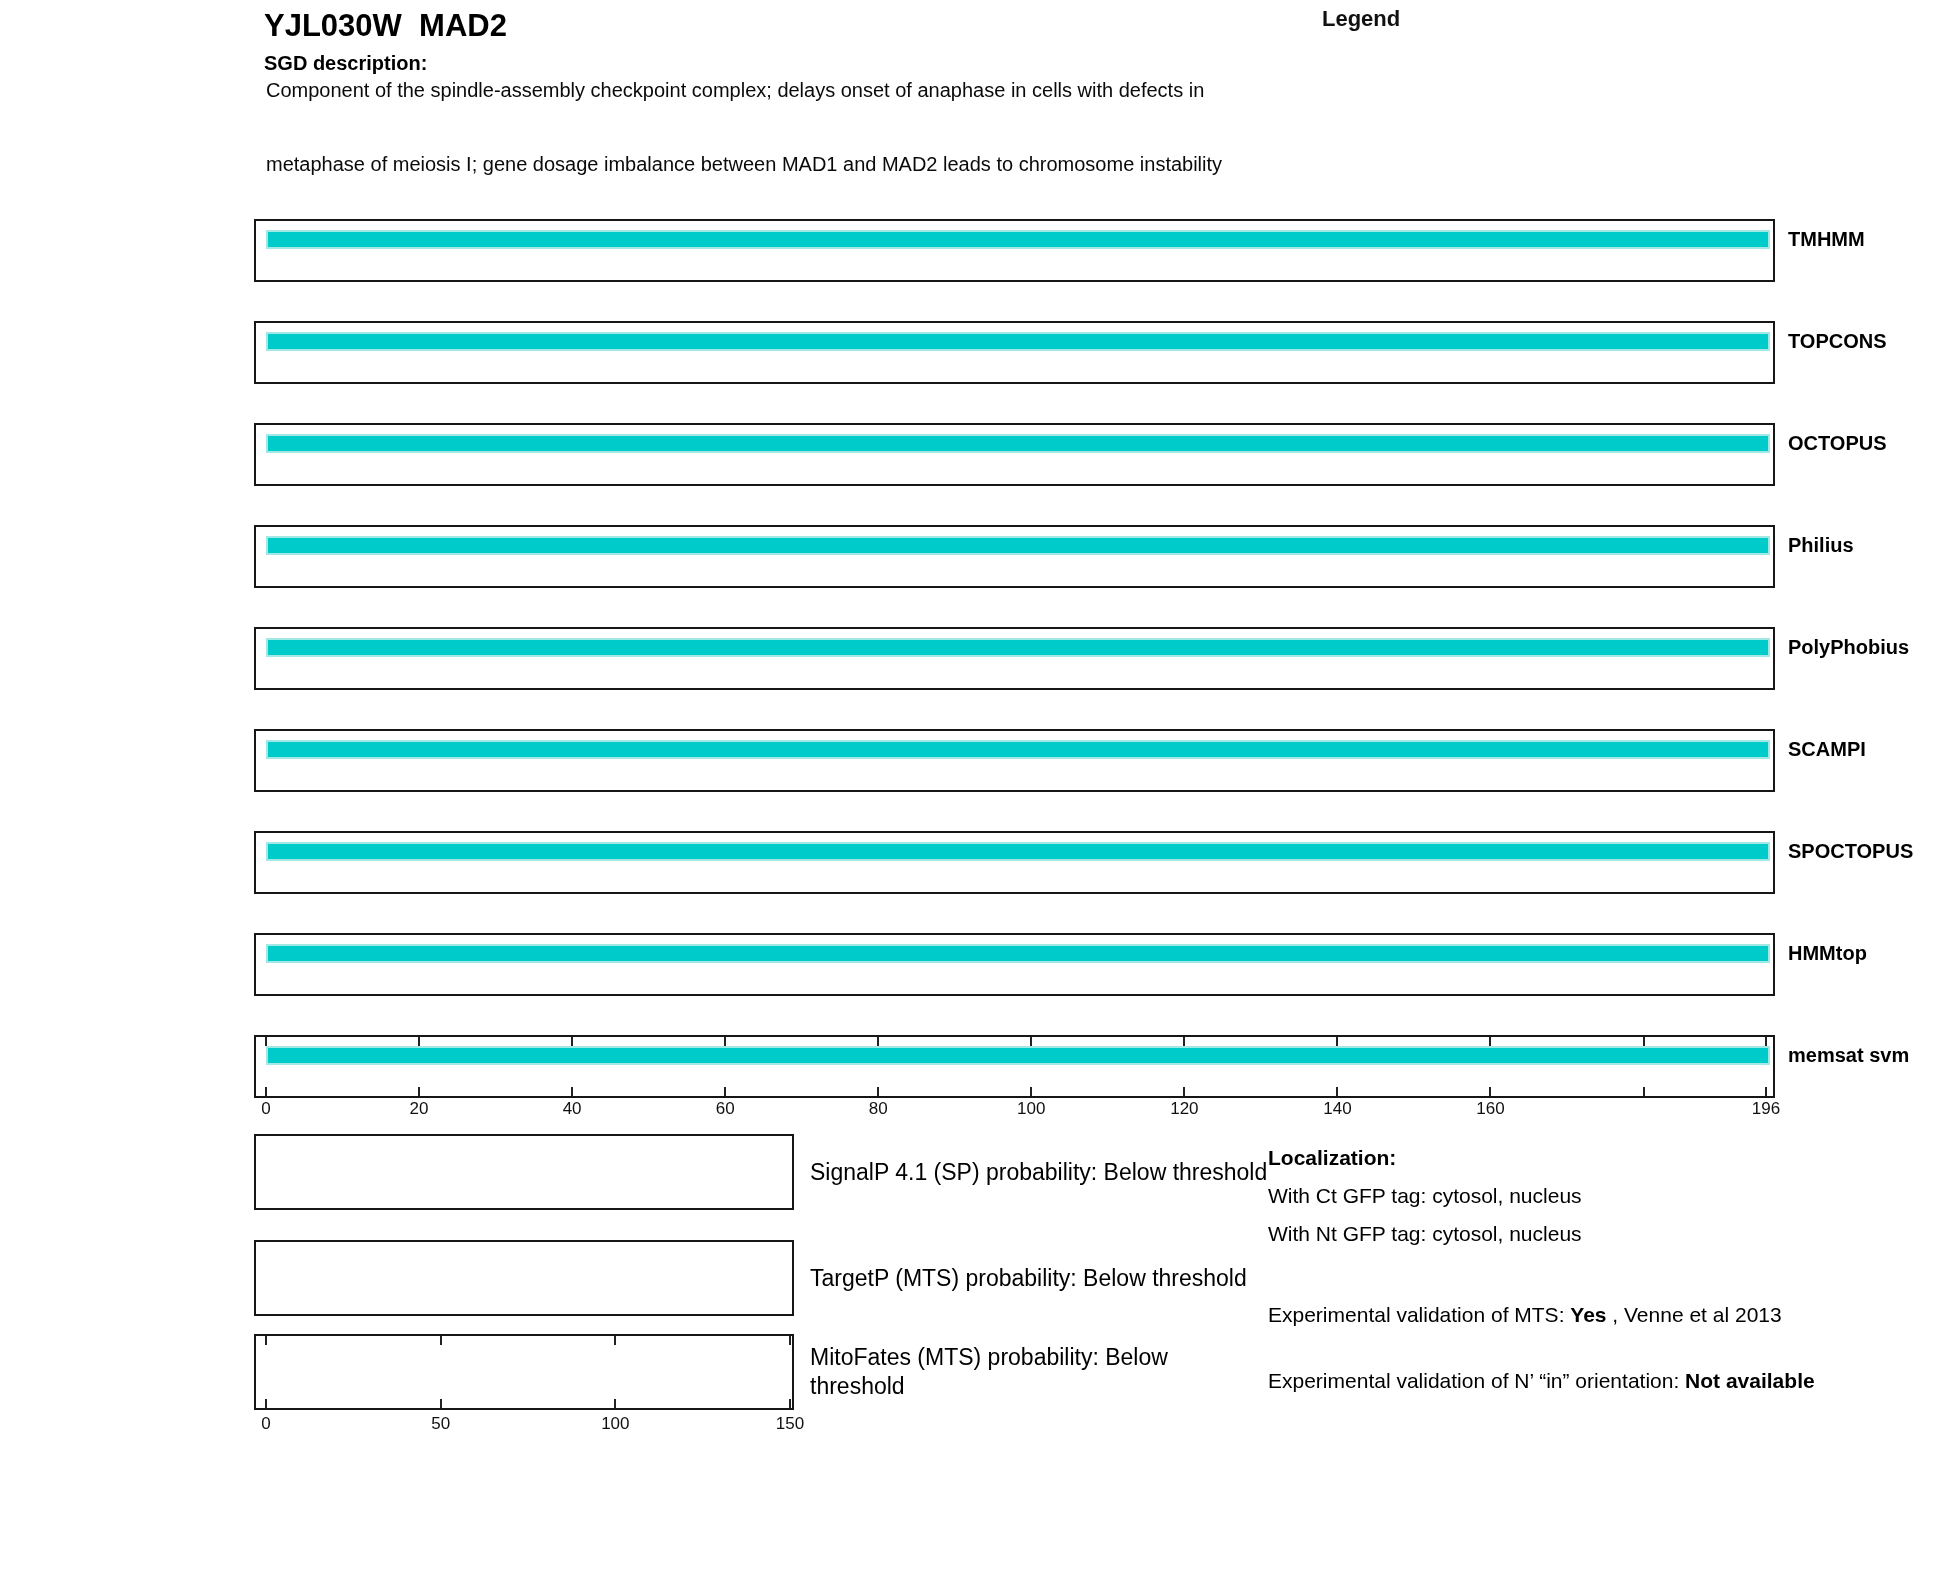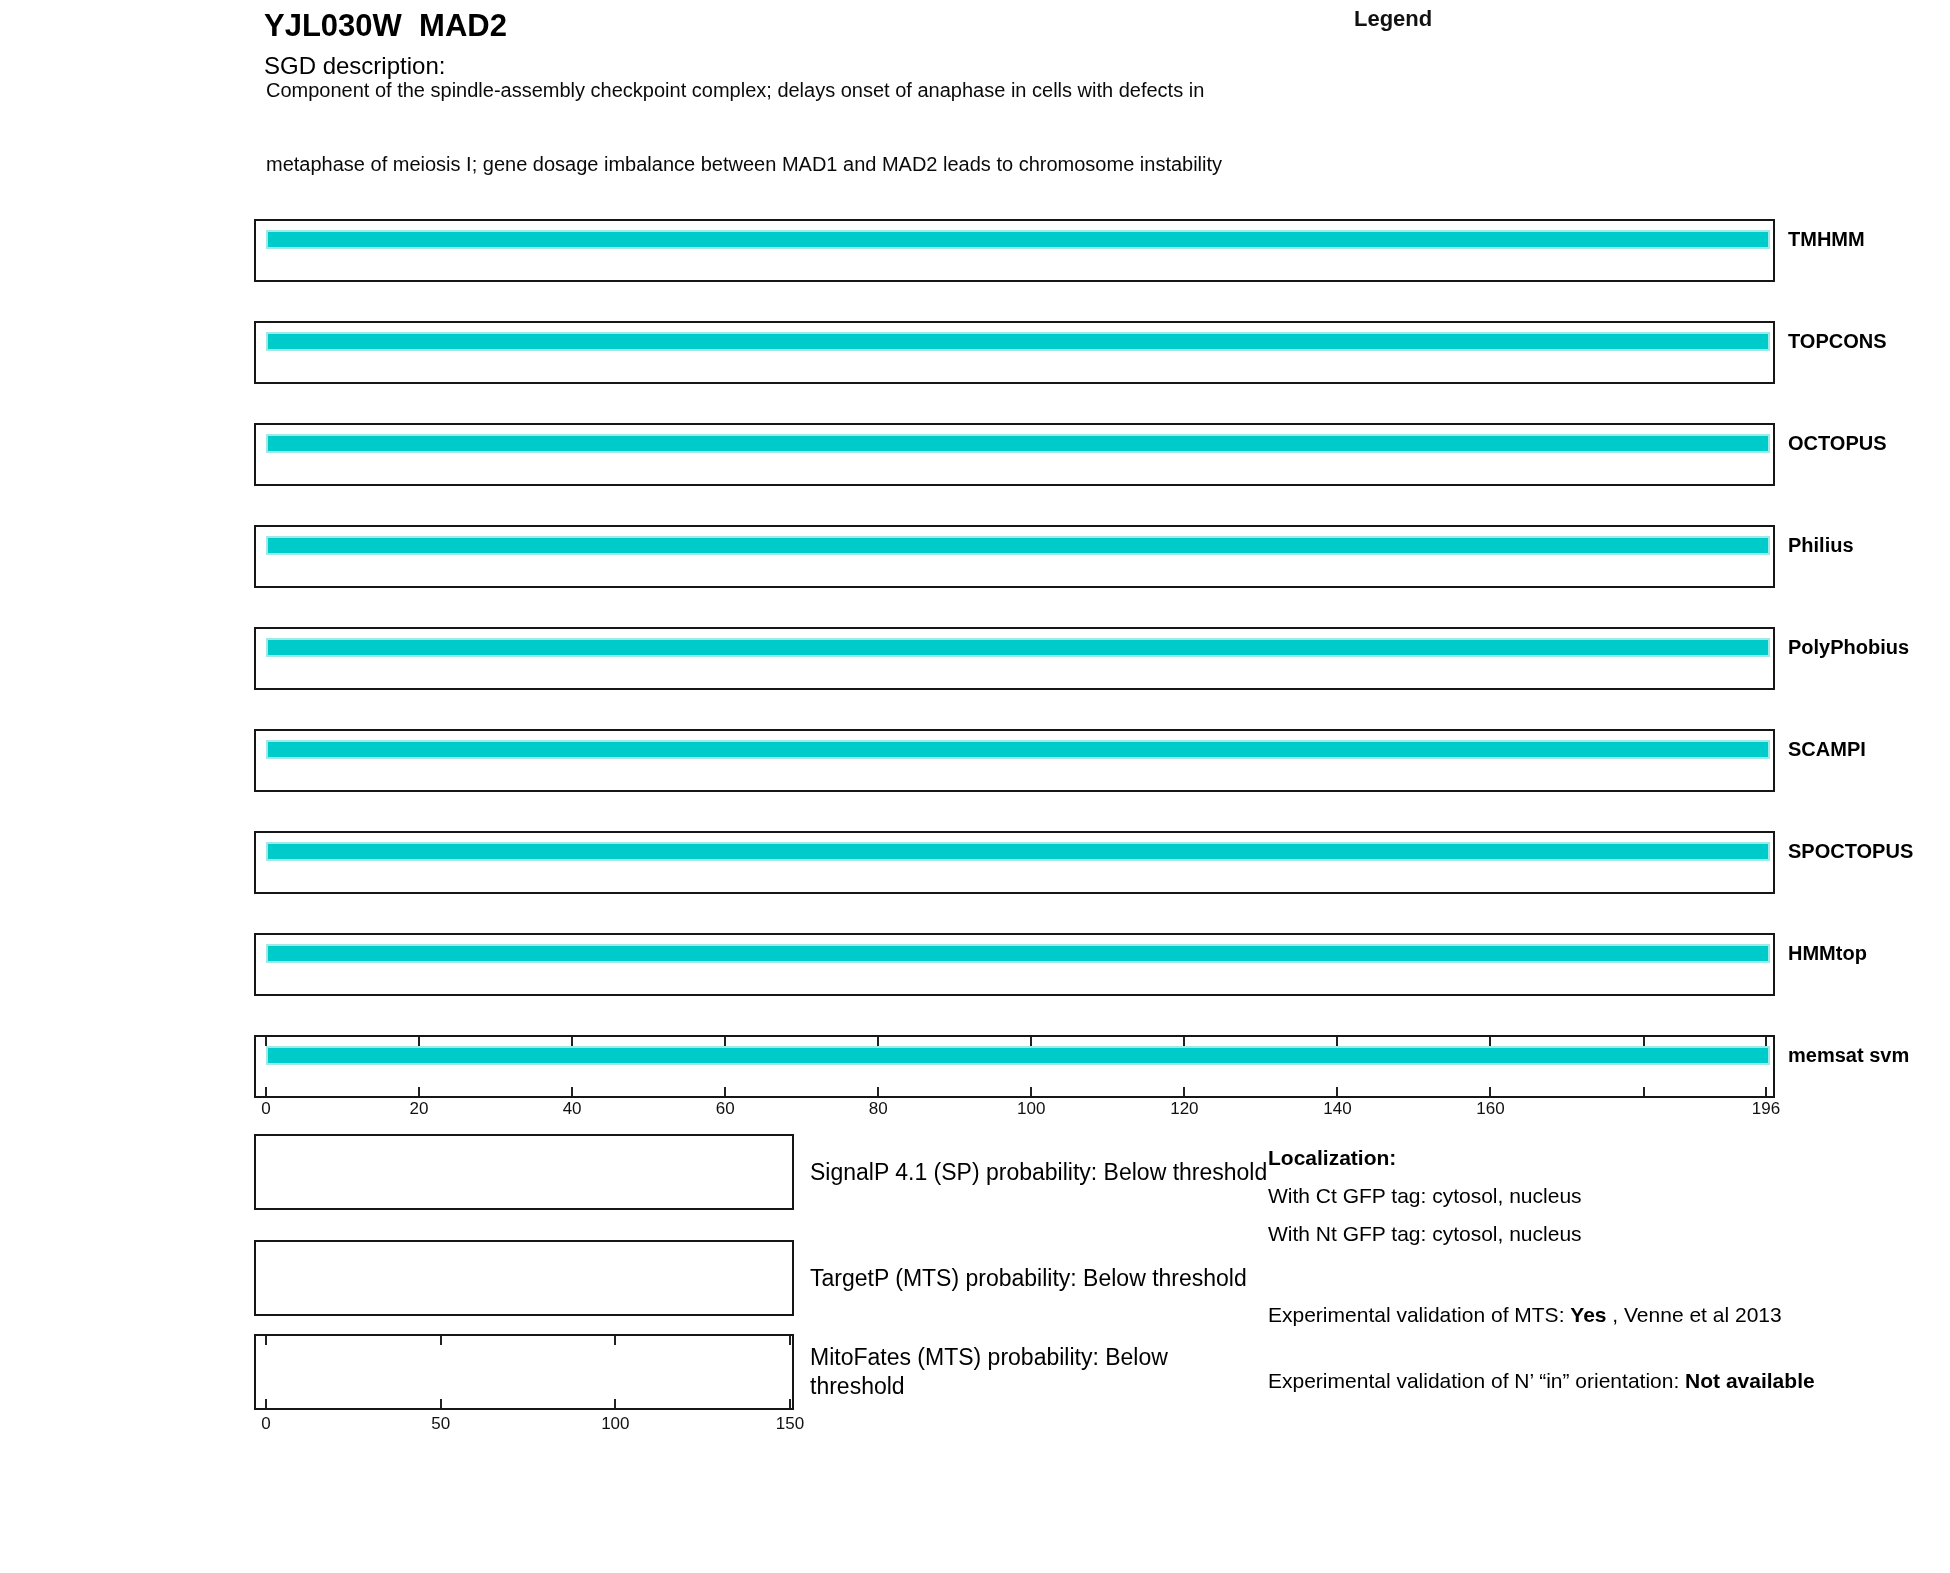--- a/index.html
+++ b/index.html
@@ -1,22 +1,22 @@
 <!DOCTYPE html>
 <html><head>
 <meta charset="utf-8">
 <style>
   html,body{margin:0;padding:0;background:#ffffff;}
   #page{position:relative;width:1950px;height:1573px;background:#ffffff;
         font-family:"Liberation Sans",sans-serif;color:#000;overflow:hidden;}
   .abs{position:absolute;}
   #title{left:264px;top:8px;font-size:31px;font-weight:bold;white-space:pre;}
-  #sgd-label{left:264px;top:52px;font-size:24px;font-weight:normal;}
+  #sgd-label{left:264px;top:52px;font-size:20px;font-weight:bold;}
   .descline{left:266px;font-size:20px;line-height:37px;white-space:nowrap;color:#0a0a0a;}
-  #legend{left:1322px;top:4px;margin-left:32px;}
+  #legend{left:1322px;top:4px;}
   #legend-title{font-size:22px;font-weight:bold;line-height:30px;color:#111;}
   .legenditem{font-size:22px;font-weight:bold;line-height:31px;white-space:nowrap;}
   .box{position:absolute;border:2px solid #161616;background:#fff;box-sizing:border-box;}
   .bar{position:absolute;height:15px;border:2px solid #a2e8e5;}
   .tick{position:absolute;width:2px;height:9px;background:#222;margin-left:-1px;}
   .tracklabel{position:absolute;font-size:20px;font-weight:bold;line-height:24px;white-space:nowrap;}
   .axislabel{position:absolute;font-size:17px;text-align:center;color:#111;}
   .problabel{position:absolute;display:flex;flex-direction:column;justify-content:center;
              font-size:23px;line-height:29px;white-space:nowrap;}
   #loc-title{left:1268px;top:1146px;font-size:21px;font-weight:bold;}

